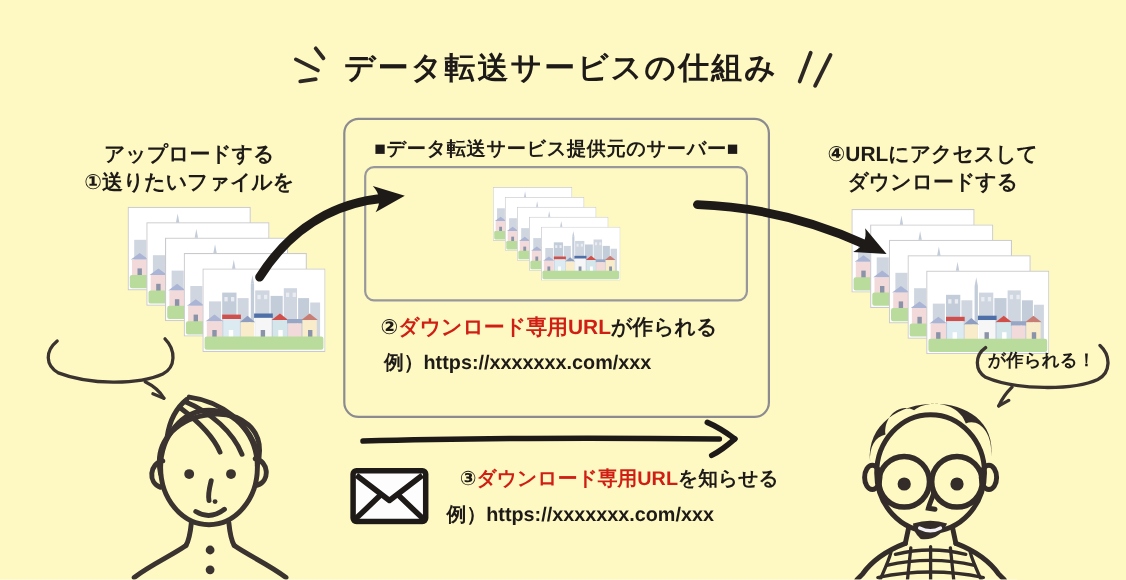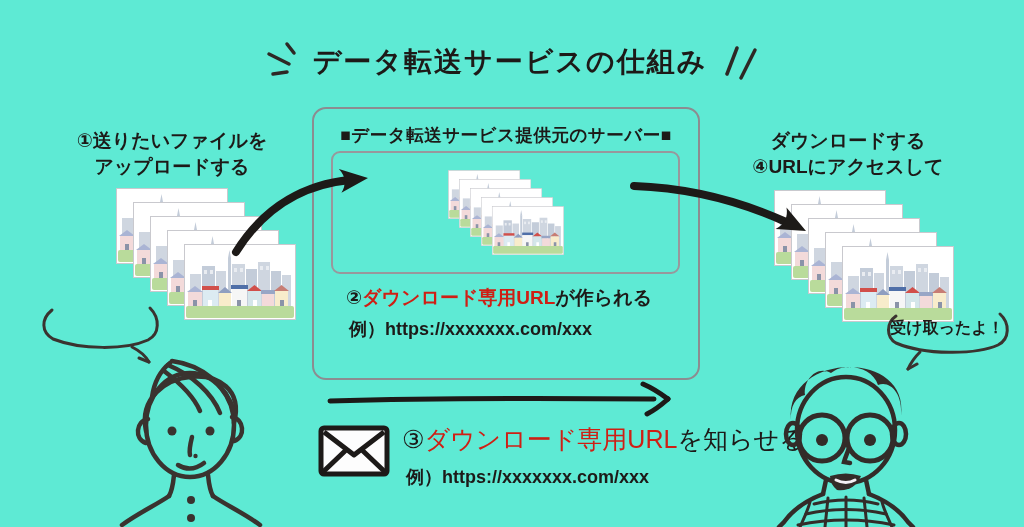--- a/index.html
+++ b/index.html
@@ -1,18 +1,18 @@
 <!DOCTYPE html>
 <html><head>
 <meta charset="utf-8">
 <style>
   html,body{margin:0;padding:0;}
   .canvas{
     position:relative;width:1024px;height:527px;overflow:hidden;
-    background:#5eead4;font-family:"Liberation Sans","DejaVu Sans",sans-serif;
+    background:#fef9c3;font-family:"Liberation Sans","DejaVu Sans",sans-serif;
     color:#1d1a18;
   }
   
   .title-row{position:absolute;top:40px;left:0;width:100%;display:flex;justify-content:center;align-items:center;gap:14px;}
   .page-title{font-size:28px;font-weight:700;letter-spacing:2px;margin:0;}
   
   .step-label{position:absolute;text-align:center;font-weight:700;font-size:19px;line-height:1.35;}
   .step1-label{left:52px;top:128px;width:240px;}
   .step4-label{left:728px;top:128px;width:240px;}
   
@@ -21,21 +21,21 @@
   .server-title{position:absolute;top:14px;left:0;width:100%;text-align:center;
     font-size:17.5px;font-weight:700;letter-spacing:.5px;}
   .inner-box{position:absolute;left:17px;top:42px;width:349px;height:123px;
     border:2px solid #98989c;border-radius:9px;box-sizing:border-box;
     display:flex;align-items:center;justify-content:center;}
   .step2-line{position:absolute;left:32px;top:176px;font-size:19px;font-weight:700;}
   .step2-example{position:absolute;left:35px;top:208px;font-size:18px;font-weight:700;}
   .red{color:#cf1f14;}
   
   .step3-block{position:absolute;left:402px;top:423px;}
-  .step3-line{font-size:25px;font-weight:400;}
+  .step3-line{font-size:18px;font-weight:700;margin-left:16px;}
   .step3-example{margin-top:9px;margin-left:4px;font-size:18px;font-weight:700;}
   
   .abs{position:absolute;}
   .arrows{position:absolute;left:0;top:0;pointer-events:none;}
   
   .bubble{position:absolute;width:134px;height:62px;}
   .bubble svg{position:absolute;left:0;top:0;}
   .bubble span{position:absolute;left:0;top:9px;width:100%;text-align:center;
     font-size:16px;font-weight:700;}
   .bubble-sender{left:36px;top:303px;}
@@ -107,22 +107,22 @@
     <h1 class="page-title">データ転送サービスの仕組み</h1>
     <svg width="40" height="44" viewBox="0 0 40 44">
       <g stroke="#2e2825" stroke-width="3.5" stroke-linecap="round" fill="none">
         <path d="M6,34 L16,8"></path>
         <path d="M20,38 L34,10"></path>
       </g>
     </svg>
   </div>
 
   <div class="step-label step1-label">
+    <div>アップロードする</div>
     <div>①送りたいファイルを</div>
-    <div>アップロードする</div>
   </div>
 
   <svg class="abs" style="left:116px;top:188px" width="180" height="132" viewBox="0 0 180 132">
     <use href="#citycard" x="0" y="0" width="112" height="76"></use>
     <use href="#citycard" x="17" y="14" width="112" height="76"></use>
     <use href="#citycard" x="34" y="28" width="112" height="76"></use>
     <use href="#citycard" x="51" y="42" width="112" height="76"></use>
     <use href="#citycard" x="68" y="56" width="112" height="76"></use>
   </svg>
 
@@ -137,22 +137,22 @@
           <use href="#citycard" x="51" y="42" width="112" height="76"></use>
           <use href="#citycard" x="68" y="56" width="112" height="76"></use>
         </g>
       </svg>
     </div>
     <div class="step2-line"><span>②</span><span class="red">ダウンロード専用URL</span><span>が作られる</span></div>
     <div class="step2-example">例）https://xxxxxxx.com/xxx</div>
   </div>
 
   <div class="step-label step4-label">
+    <div>④URLにアクセスして</div>
     <div>ダウンロードする</div>
-    <div>④URLにアクセスして</div>
   </div>
 
   <svg class="abs" style="left:774px;top:190px" width="180" height="132" viewBox="0 0 180 132">
     <use href="#citycard" x="0" y="0" width="112" height="76"></use>
     <use href="#citycard" x="17" y="14" width="112" height="76"></use>
     <use href="#citycard" x="34" y="28" width="112" height="76"></use>
     <use href="#citycard" x="51" y="42" width="112" height="76"></use>
     <use href="#citycard" x="68" y="56" width="112" height="76"></use>
   </svg>
 
@@ -221,21 +221,21 @@
   </div>
 
   <div class="bubble bubble-receiver">
     <svg width="134" height="62" viewBox="0 0 134 62">
       <g stroke="#3a332f" stroke-width="3" fill="none" stroke-linecap="round">
         <path d="M16,7 C6,14 6,28 16,34 C44,46 96,46 118,36 C130,30 130,14 120,5"></path>
         <path d="M40,43 Q32,51 28,60"></path>
         <path d="M28,60 L37,55"></path>
       </g>
     </svg>
-    <span>受け取ったよ！</span>
+    <span>が作られる！</span>
   </div>
 
   <svg class="abs" style="left:758px;top:322px" width="176" height="205" viewBox="0 0 176 205">
     <g stroke="#332c29" stroke-width="4.5" fill="none" stroke-linecap="round">
       <ellipse cx="88" cy="108" rx="49" ry="53"></ellipse>
       <path d="M33,98 C26,30 152,26 143,94 C145,70 131,58 120,63 C114,44 86,40 73,51 C58,43 45,59 47,73 C38,75 32,84 33,98 Z" fill="#332c29" stroke="none"></path>
       <ellipse cx="35" cy="112" rx="7" ry="11"></ellipse>
       <ellipse cx="141" cy="112" rx="7" ry="11"></ellipse>
       <circle cx="64" cy="116" r="23" stroke-width="5"></circle>
       <circle cx="112" cy="116" r="23" stroke-width="5"></circle>

